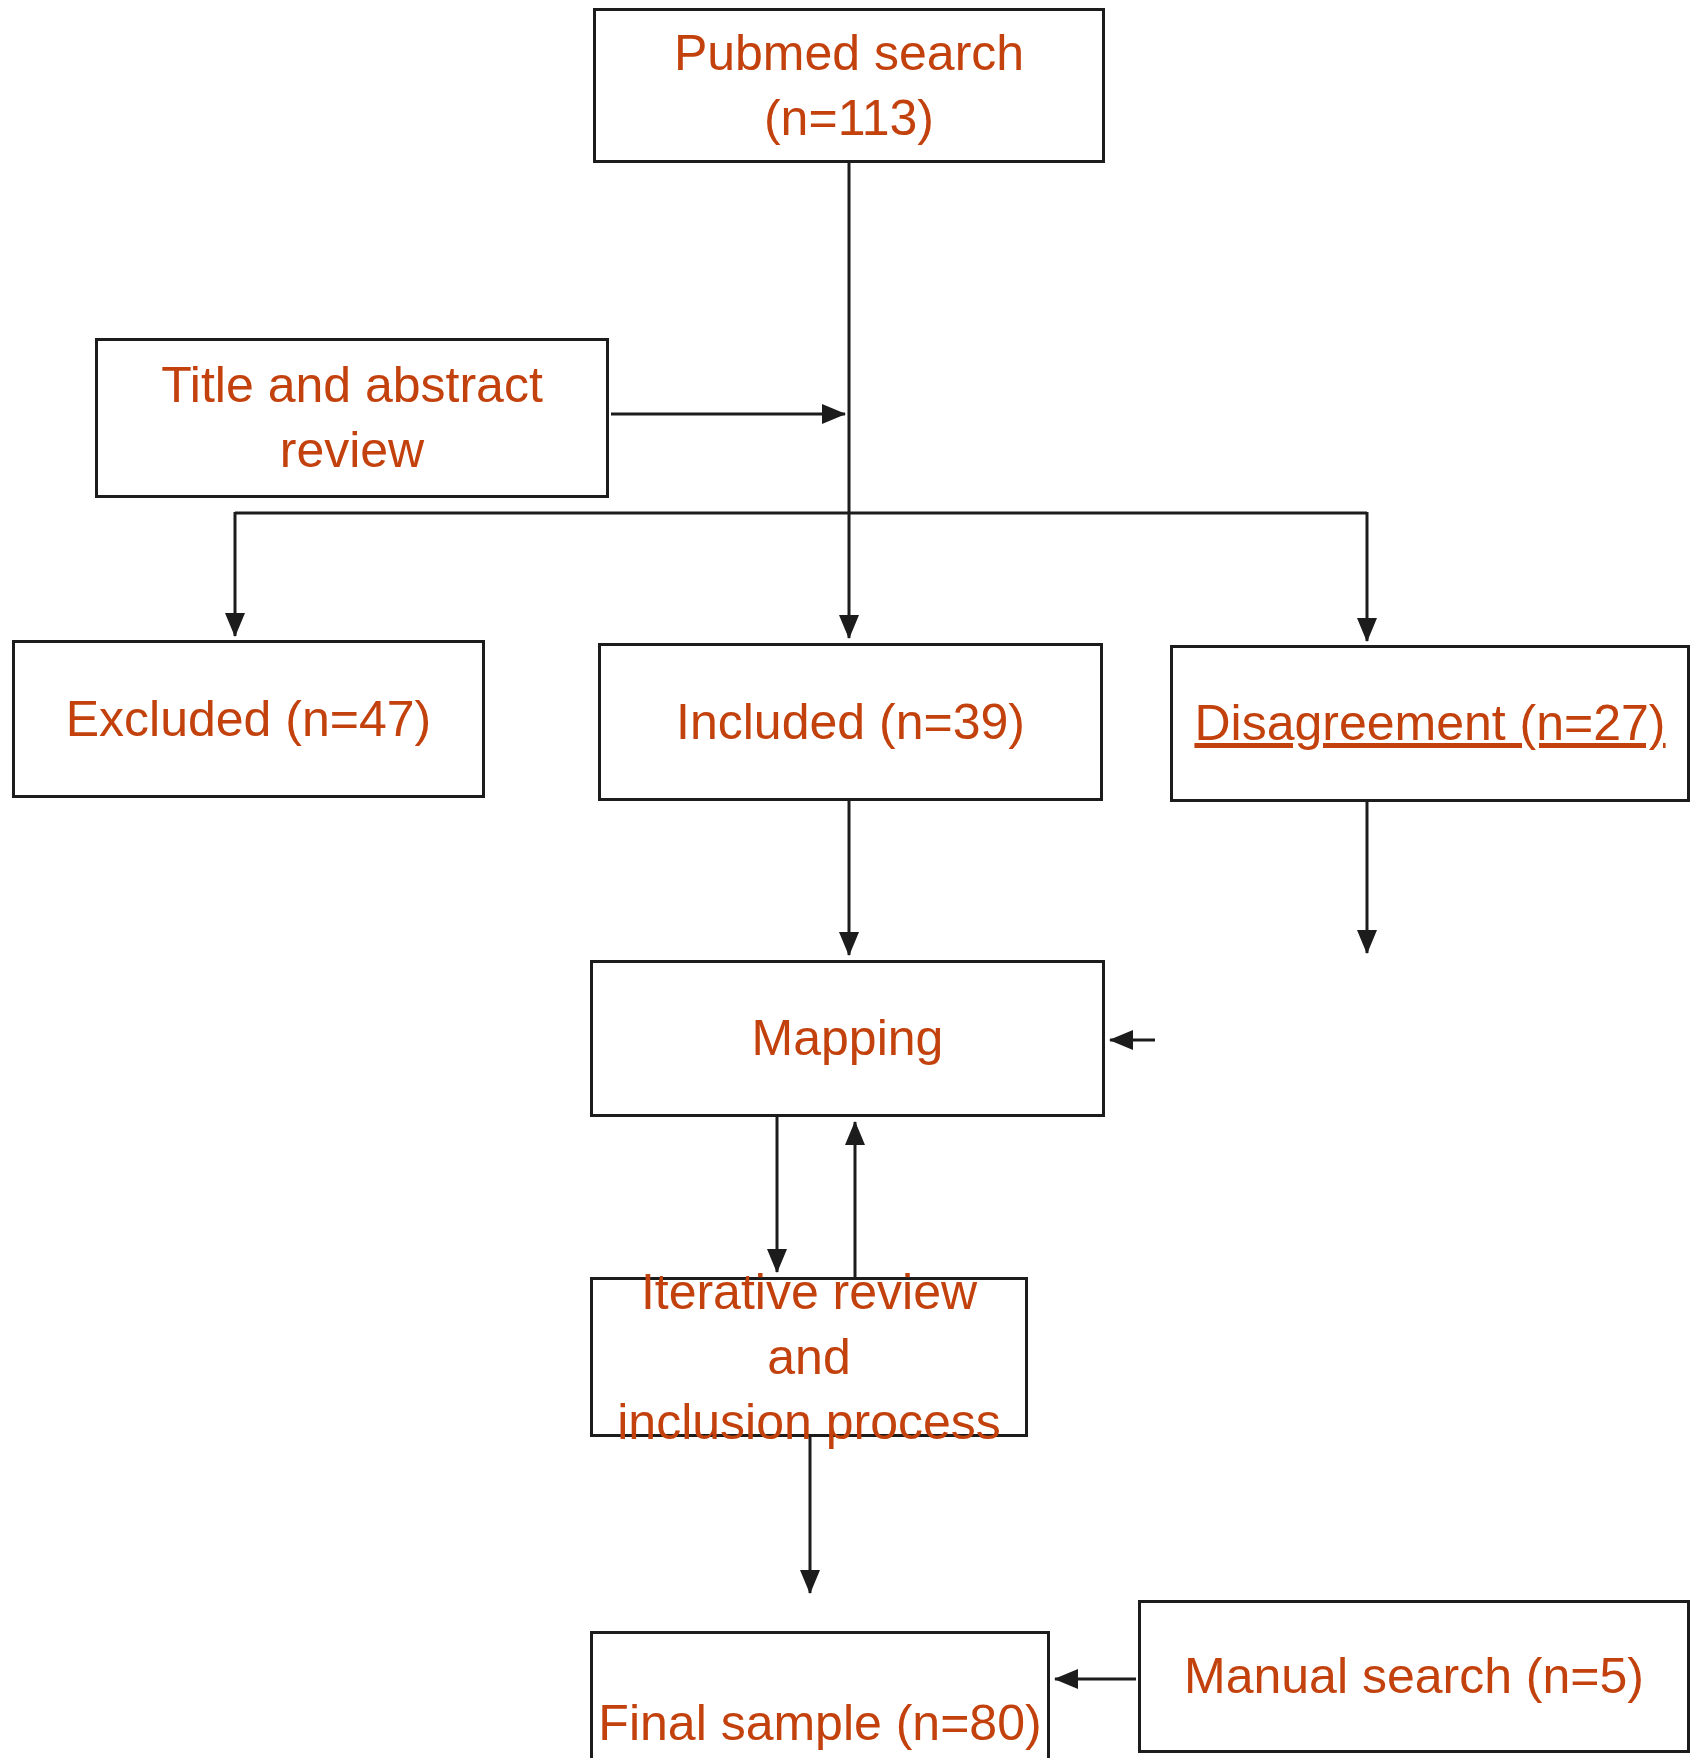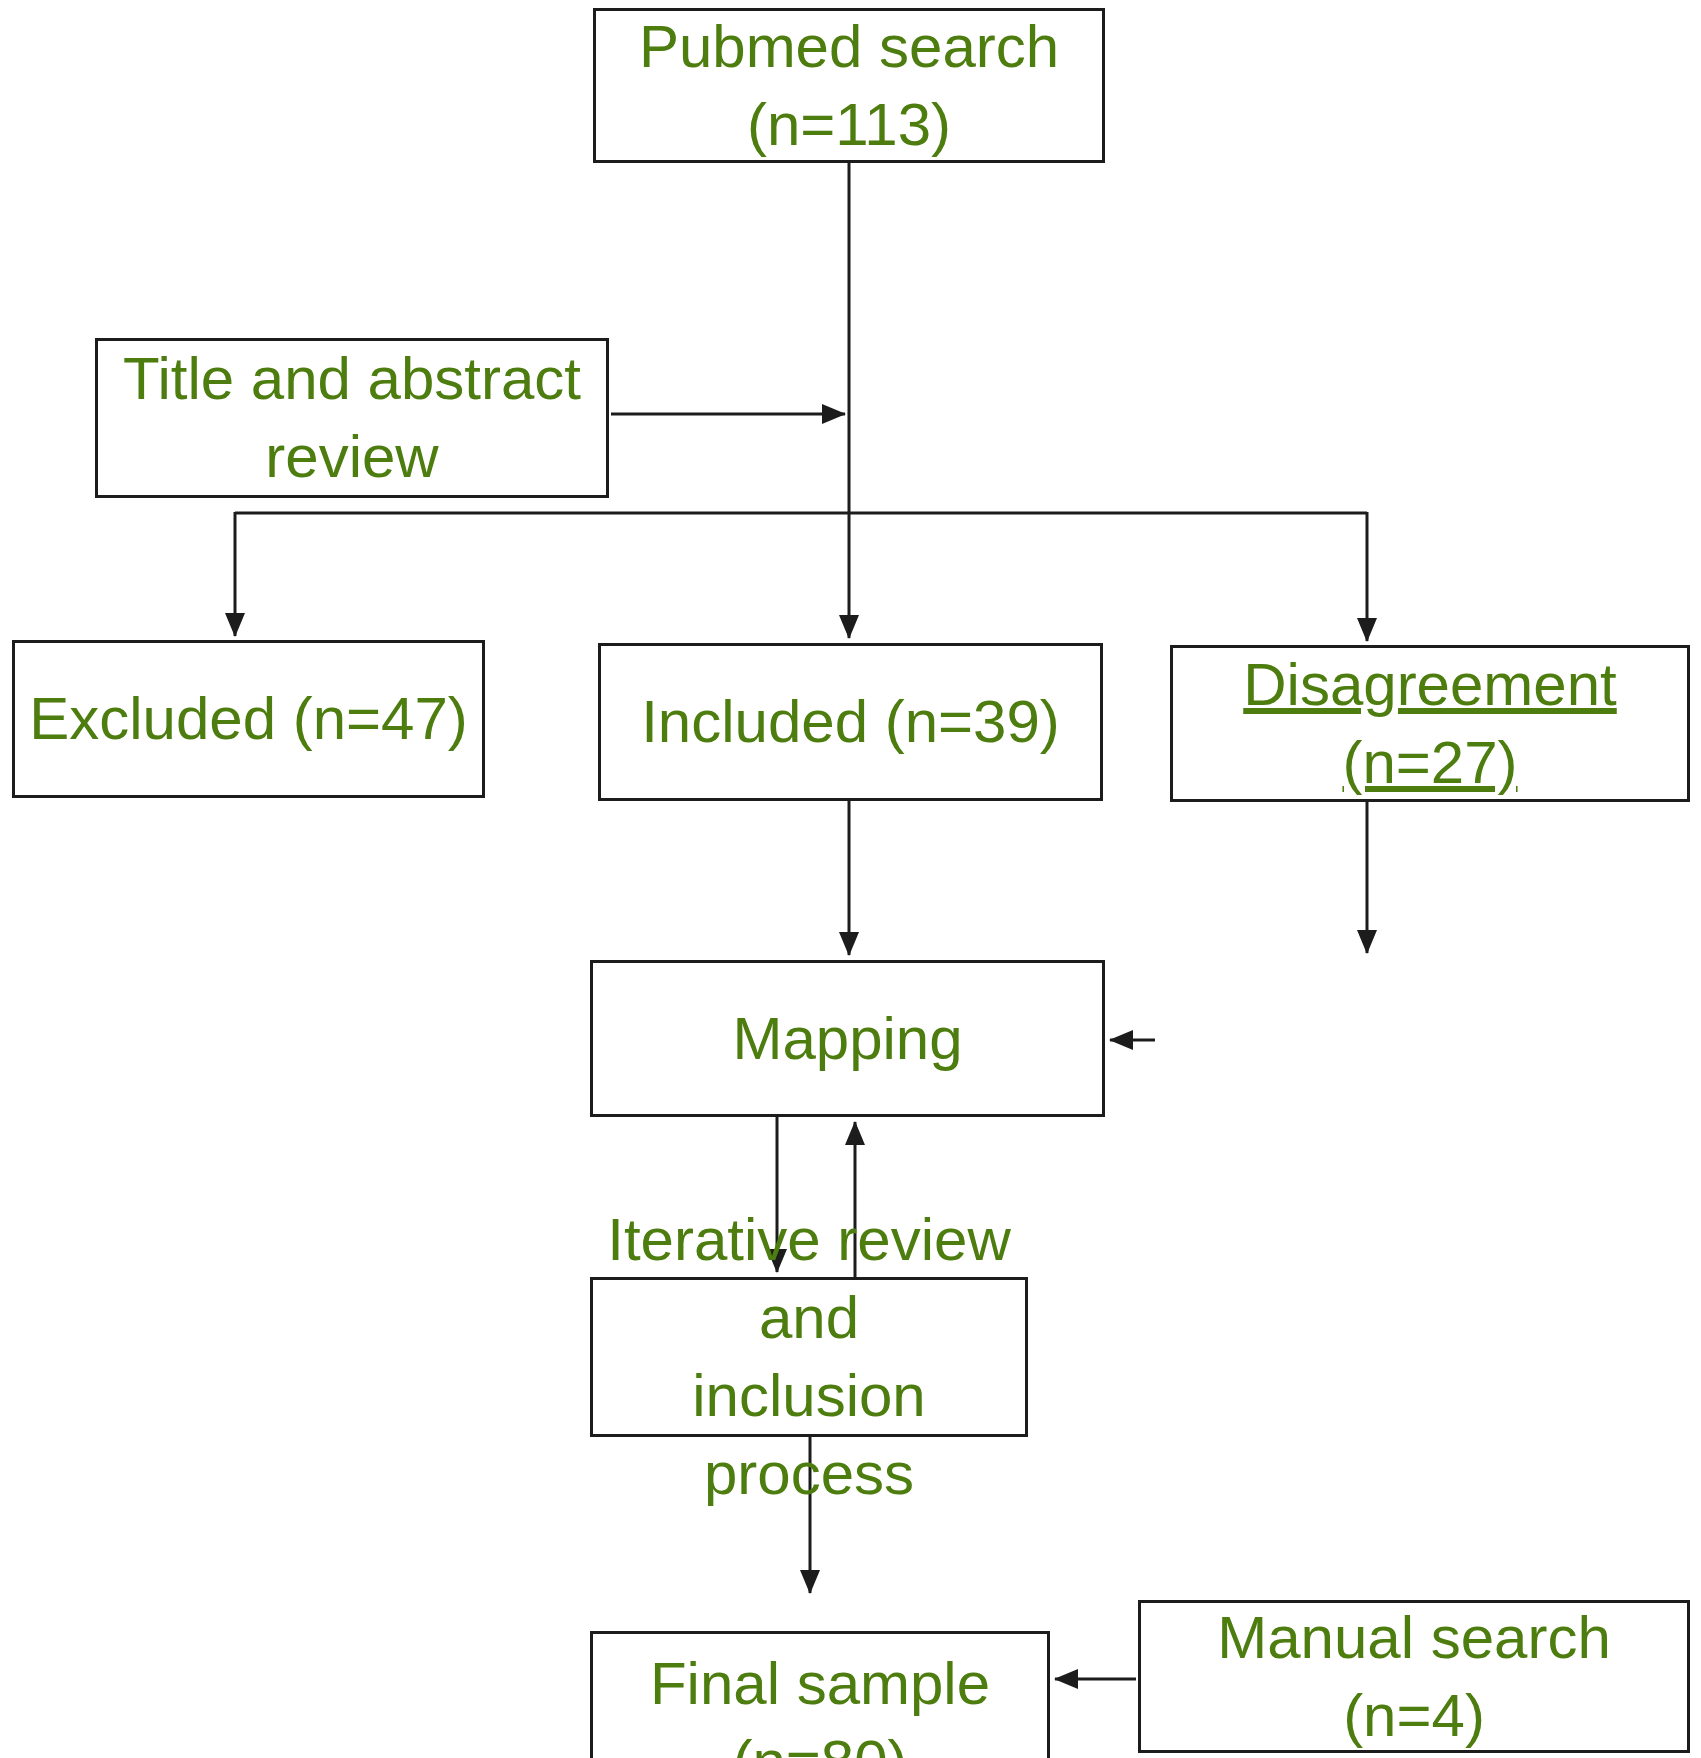--- a/index.html
+++ b/index.html
@@ -14,27 +14,27 @@
   .edges {
     position: absolute;
     left: 0; top: 0;
     width: 1701px; height: 1758px;
   }
   .node {
     position: absolute;
     box-sizing: border-box;
     background: #ffffff;
     border: 3px solid #1c1c1c;
-    color: #4d7c0f;
+    color: #c2410c;
     display: flex;
     align-items: center;
     justify-content: center;
     text-align: center;
     white-space: pre-line;
-    font-size: 60px;
+    font-size: 50px;
     line-height: 1.3;
   }
 </style>
 </head>
 <body>
 
 <div class="canvas">
 
   <svg class="edges" viewBox="0 0 1701 1758" aria-hidden="true">
     <defs>
@@ -81,15 +81,15 @@
   <div class="node" style="left:1170px; top:645px; width:520px; height:157px;text-decoration:underline;">Disagreement (n=27)</div>
 
   <div class="node" style="left:590px; top:960px;  width:515px; height:157px;">Mapping</div>
 
 
   <div class="node" style="left:590px; top:1277px; width:438px; height:160px;">Iterative review and
 inclusion process</div>
 
   <div class="node" style="left:590px; top:1599px; width:460px; height:184px;margin-top:32px;">Final sample (n=80)</div>
 
-  <div class="node" style="left:1138px; top:1600px; width:552px; height:153px;">Manual search (n=4)</div>
+  <div class="node" style="left:1138px; top:1600px; width:552px; height:153px;">Manual search (n=5)</div>
 
 </div>
 
 </body></html>

